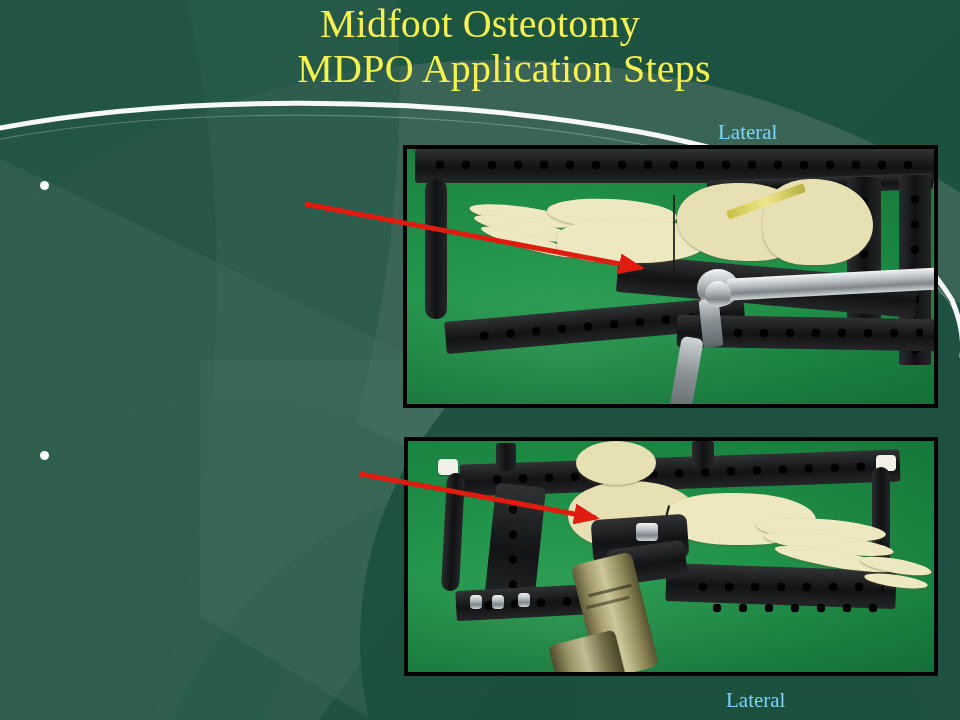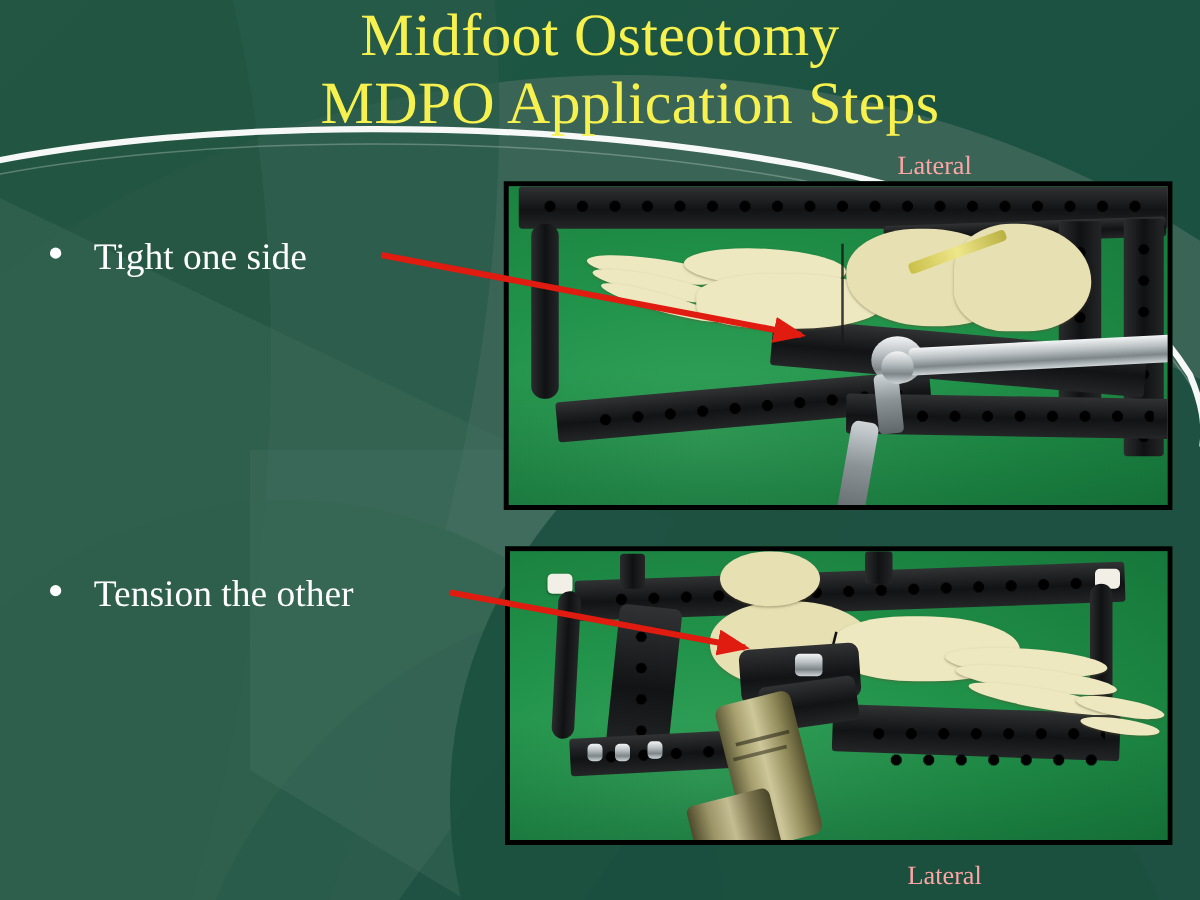--- a/index.html
+++ b/index.html
@@ -119,21 +119,21 @@
   .swoosh { position: absolute; inset: 0; pointer-events: none; }
 
   
   .title {
     position: absolute;
     left: 0;
     top: 2px;
     width: 960px;
     text-align: center;
     color: #f6f14e;
-    font-size: 48px;
+    font-size: 40px;
     line-height: 1.12;
     letter-spacing: 0.2px;
     z-index: 12;
   }
   .title .line2 { display: block; margin-left: 48px; }
 
   
   .bullet {
     position: absolute;
     display: flex;
@@ -153,21 +153,21 @@
     position: relative;
     top: -8px;
     flex: 0 0 auto;
   }
   #bullet-1 { left: 40px; top: 189px; }
   #bullet-2 { left: 40px; top: 459px; }
 
   
   .side-label {
     position: absolute;
-    color: #fca5a5;
+    color: #7dd3fc;
     font-size: 21px;
     z-index: 12;
   }
   #label-lateral { left: 718px; top: 120px; }
   #label-medial  { left: 726px; top: 688px; }
 
   
   .photo {
     position: absolute;
     border: 4px solid #000000;
@@ -268,26 +268,24 @@
     <path d="M -10 141 C 160 108, 420 104, 640 144 C 805 175, 906 230, 958 316" fill="none" stroke="#ffffff" stroke-width="1.2" opacity="0.25"></path>
   </svg>
 
   <div class="title">
     <span>Midfoot Osteotomy</span>
     <span class="line2">MDPO Application Steps</span>
   </div>
 
   <div class="bullet" id="bullet-1">
     <span class="dot"></span>
-    <span>Tight one side</span>
   </div>
 
   <div class="bullet" id="bullet-2">
     <span class="dot"></span>
-    <span>Tension the other</span>
   </div>
 
   <div class="side-label" id="label-lateral">Lateral</div>
   <div class="side-label" id="label-medial">Lateral</div>
 
   <div class="photo" id="photo-top">
     <div class="photo-inner">
       <div class="drape"></div>
       <div class="drape-dark"></div>
 

